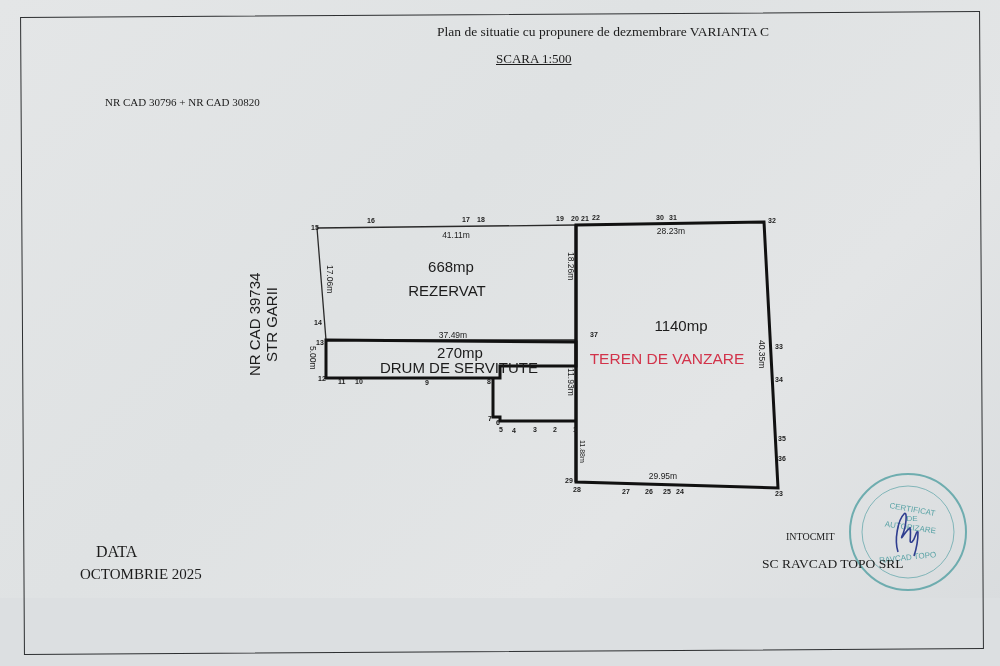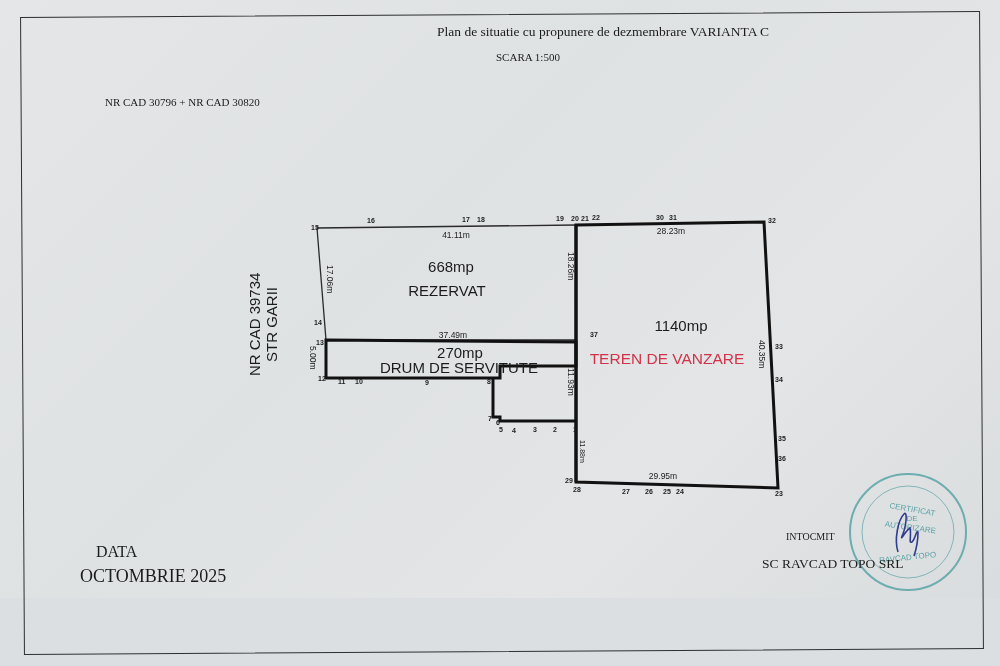--- a/index.html
+++ b/index.html
@@ -3,24 +3,24 @@
 <meta charset="utf-8">
 <style>
   html, body { margin:0; padding:0; }
   body { width:1000px; height:666px; background:#dcdfe1; position:relative; overflow:hidden; font-family:"Liberation Serif", serif; }
   .sheet { position:absolute; left:0; top:0; width:1000px; height:598px;
            background:linear-gradient(135deg,#e4e6e7 0%,#dfe2e3 40%,#e3e5e6 70%,#d9dcde 100%);padding-left:28px; }
   .frame { position:absolute; left:22px; top:14px; width:958px; height:636px;
            border:1px solid #2d2f31; transform:rotate(-0.35deg); transform-origin:center; }
   .serif { position:absolute; font-family:"Liberation Serif", serif; color:#1c1c1c; white-space:nowrap; }
   .title { left:437px; top:24px; font-size:13.5px; }
-  .scale { left:496px; top:51px; font-size:11px; }
+  .scale { left:496px; top:51px; font-size:13px;text-decoration:underline; }
   .info { left:105px; top:92px; font-size:11px; line-height:20px; }
   .data-label { left:96px; top:543px; font-size:16px; }
-  .data-value { left:80px; top:566px; font-size:18px; }
+  .data-value { left:80px; top:566px; font-size:15px; }
   .author1 { left:786px; top:531px; font-size:10px; }
   .author2 { left:762px; top:556px; font-size:13.5px; }
   .neighbor { position:absolute; left:244px; top:262px; width:70px; height:120px; }
   svg.plan { position:absolute; left:0; top:0; width:1000px; height:666px; }
   svg text { font-family:"Liberation Sans", sans-serif; }
   .stamp { position:absolute; left:846px; top:470px; width:124px; height:124px; }
 </style>
 </head>
 <body>
 

